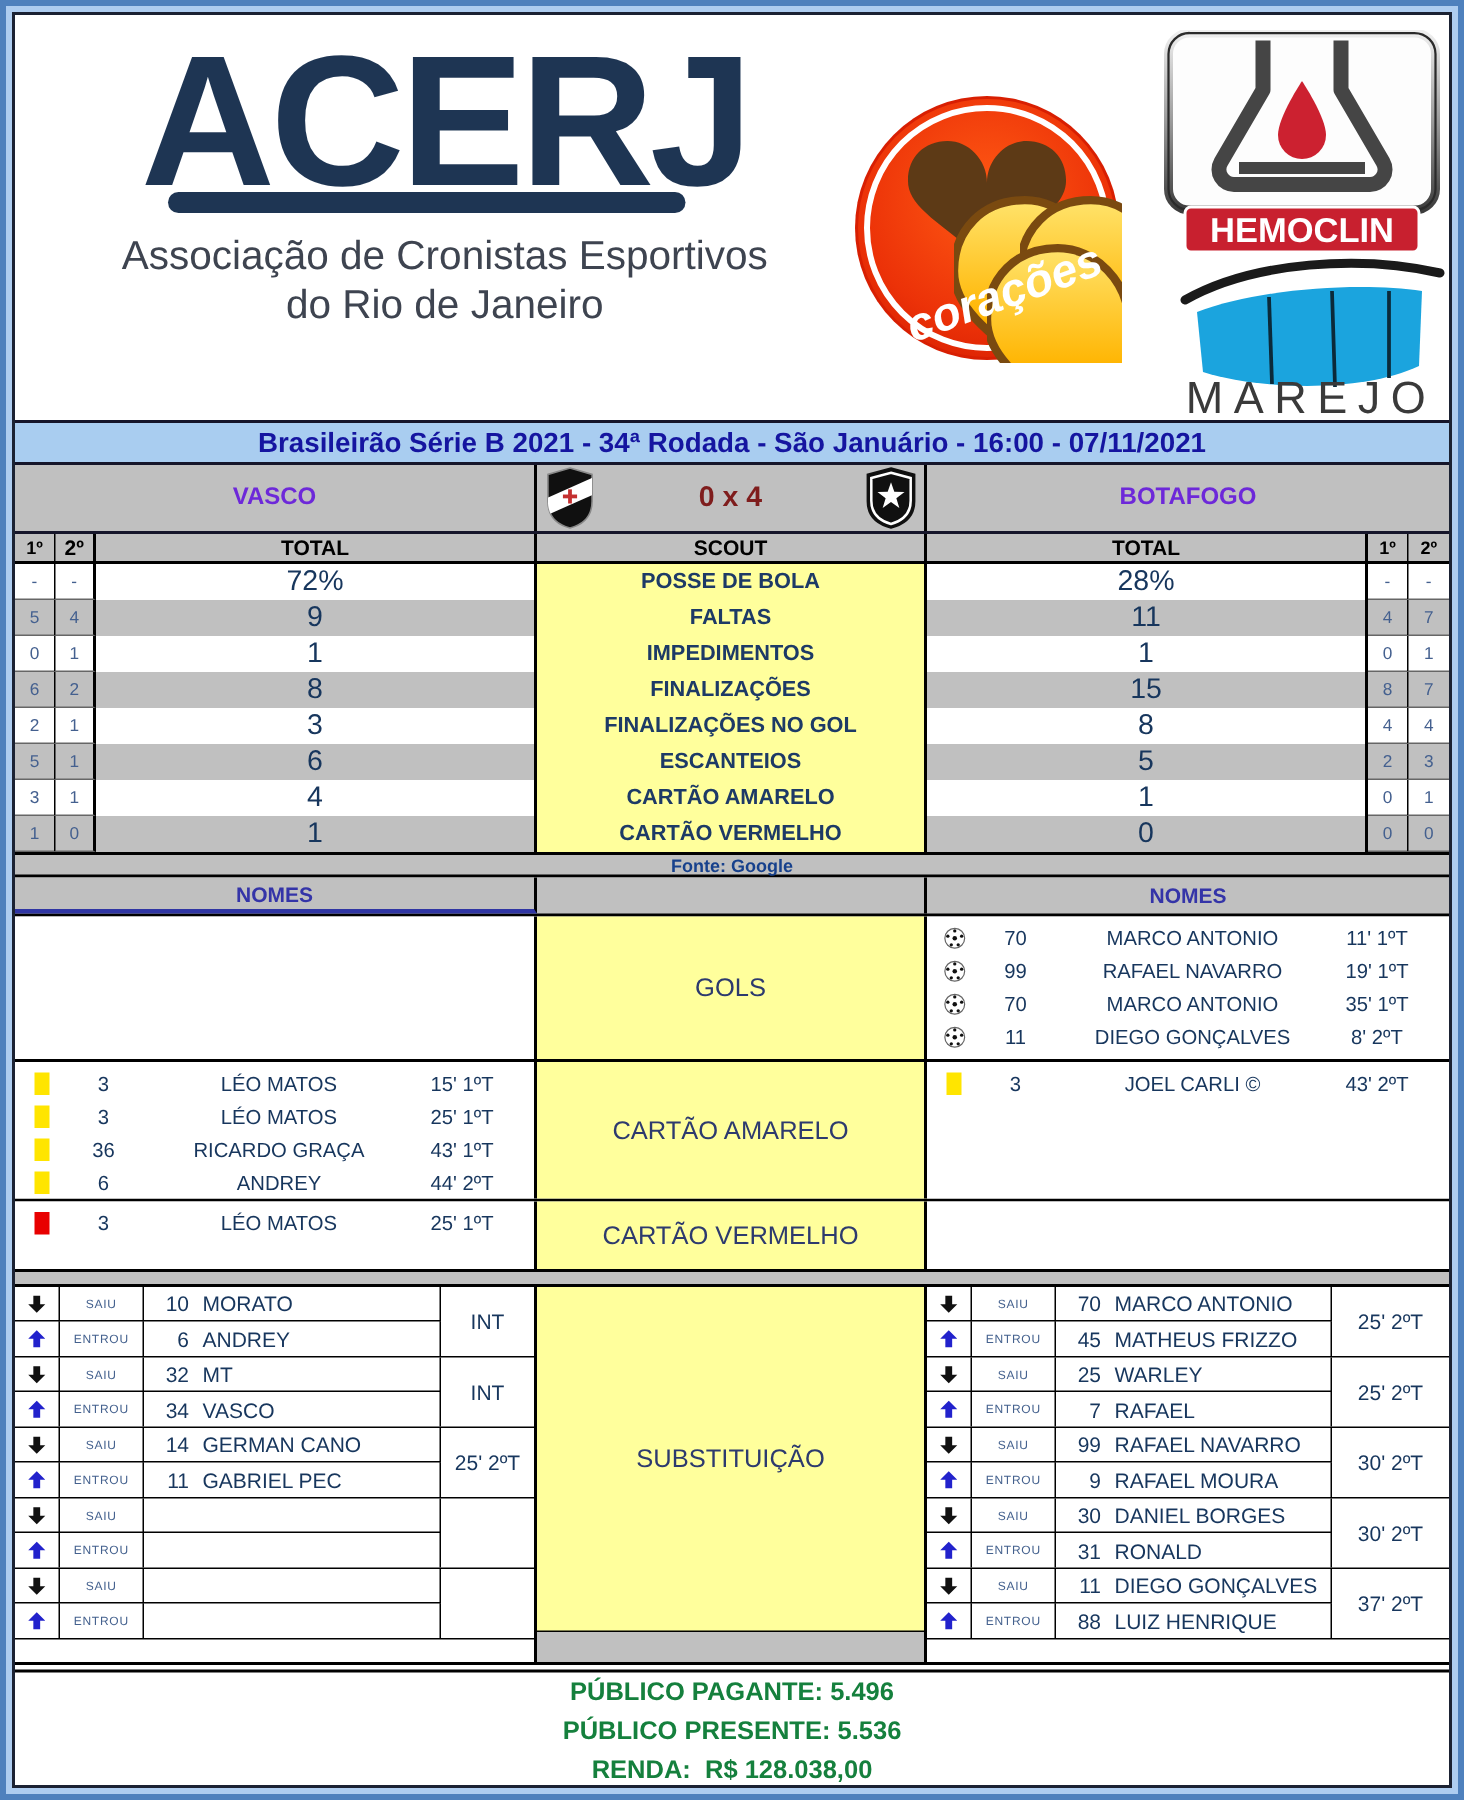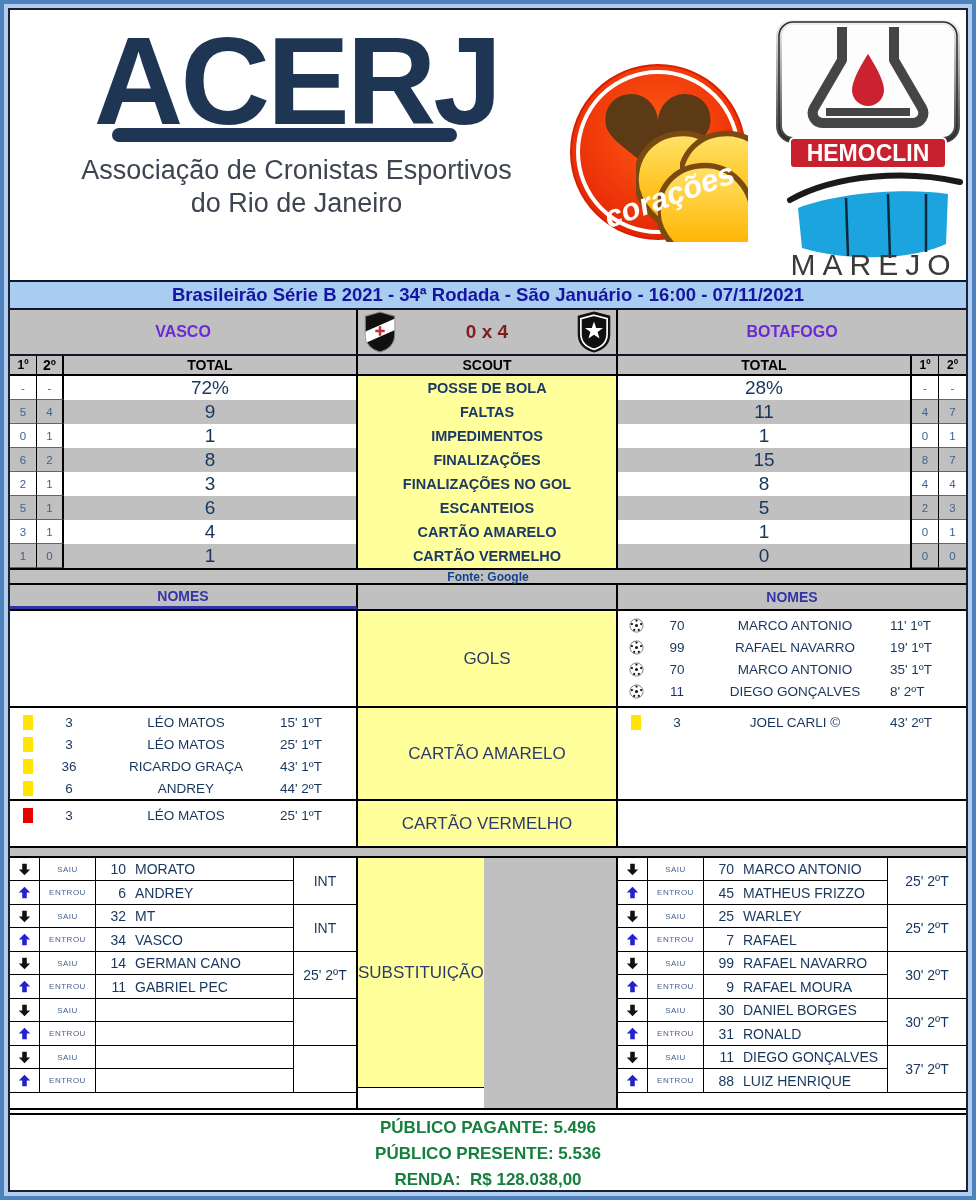--- a/index.html
+++ b/index.html
@@ -65,29 +65,29 @@
   .band.gols   { height:97px; }
   .band.ycards { height:93px; }
   .band.rcards { height:47px; }
   .section-gap { height:10px; background:#c0c0c0; border-bottom:2px solid #000; flex:0 0 auto; }
 
   .entry { display:grid; grid-template-columns:36px 46px 1fr 76px; align-items:center; height:22px;
     font-size:13.5px; color:#17365d; }
   .entry .ic { display:flex; justify-content:center; align-items:center; }
   .entry .num { text-align:center; }
   .entry .nm { text-align:center; }
-  .entry .tm { text-align:left; padding-right:20px; }
+  .entry .tm { text-align:center; padding-right:20px; }
   .card-chip { display:inline-block; width:10px; height:15px; }
   .card-chip.yellow { background:#ffe500; }
   .card-chip.red    { background:#e80000; }
 
   
   .band.subs { border-bottom:2px solid #000; }
   .subs-left, .subs-right { background:#fff; border-right:2px solid #000; }
-  .subs-mid { display:flex; flex-direction:row; border-right:2px solid #000; }
+  .subs-mid { display:flex; flex-direction:column; border-right:2px solid #000; }
   .subs-yellow { height:230px; background:#ffff9c; display:flex; align-items:center; justify-content:center;
     font-size:17px; color:#2d3a6e; border-bottom:1px solid #000; }
   .subs-graybottom { flex:1; background:#c0c0c0; }
   .pair { display:grid; grid-auto-rows:23px; border-bottom:1px solid #000; font-size:14px; color:#17365d; }
   .subs-left  .pair { grid-template-columns:30px 56px 1fr 62px; }
   .subs-right .pair { grid-template-columns:30px 56px 1fr 78px; }
   .pair .c { display:flex; align-items:center; justify-content:center; border-right:1px solid #000; }
   .pair .bb { border-bottom:1px solid #000; }
   .pair .sub-lbl { font-size:8px; letter-spacing:0.5px; color:#44618e; }
   .pair .pname { justify-content:flex-start; padding-left:8px; }

